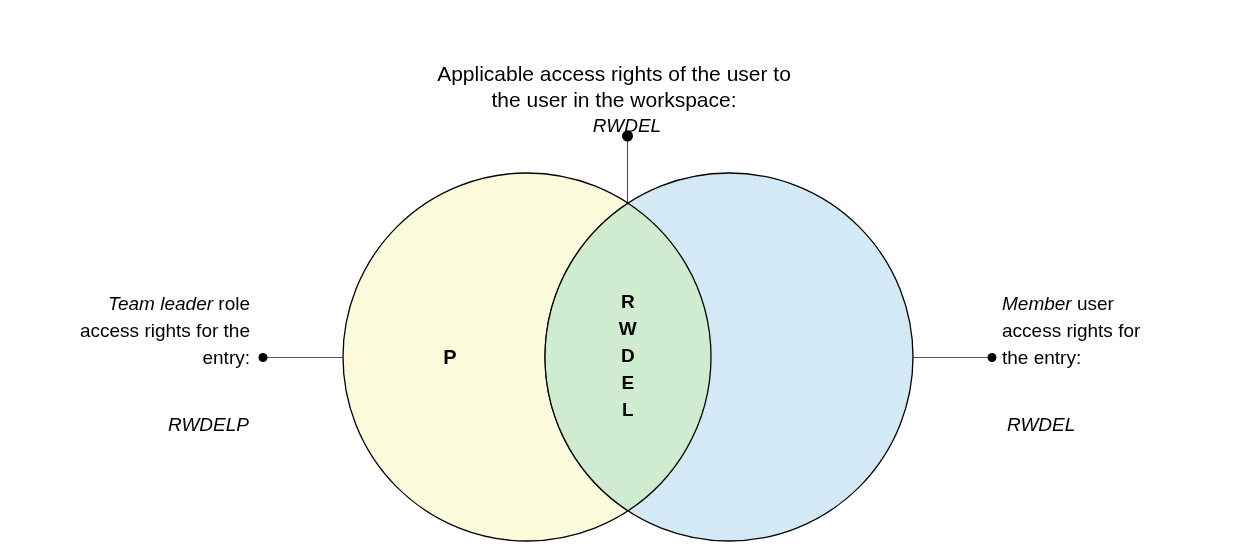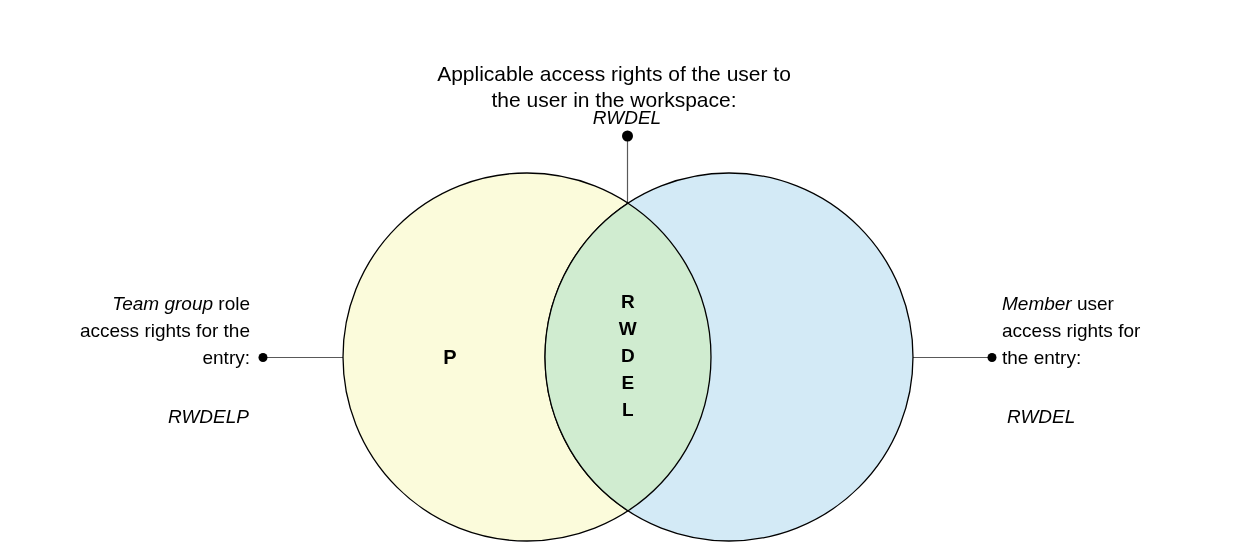--- a/index.html
+++ b/index.html
@@ -15,21 +15,21 @@
     font-family: "Liberation Sans", sans-serif;
     color: #000000;
     background: #ffffff;
   }
   .abs { position: absolute; }
   .txt {
     font-size: 19px;
     line-height: 27px;
     color: #000000;
   }
-  .italic { font-style: italic; }
+  .italic { font-style: italic; margin-top: 8px; }
   .bold { font-weight: bold; }
   .center { text-align: center; }
   .right { text-align: right; }
   .left { text-align: left; }
 
   #title {
     left: 364px; top: 17px; width: 500px;
     font-size: 21px; line-height: 26px; margin-top: 44px;
   }
   #top-callout-label {
@@ -90,21 +90,21 @@
   </svg>
 
   <div id="title" class="abs center">
     <div>Applicable access rights of the user to</div>
     <div>the user in the workspace:</div>
   </div>
 
   <div id="top-callout-label" class="abs txt italic center">RWDEL</div>
 
   <div id="left-callout-text" class="abs txt right">
-    <div><span class="italic">Team group</span><span> role</span></div>
+    <div><span class="italic">Team leader</span><span> role</span></div>
     <div>access rights for the</div>
     <div>entry:</div>
   </div>
   <div id="left-callout-rights" class="abs txt italic right">RWDELP</div>
 
   <div id="right-callout-text" class="abs txt left">
     <div><span class="italic">Member</span><span> user</span></div>
     <div>access rights for</div>
     <div>the entry:</div>
   </div>

